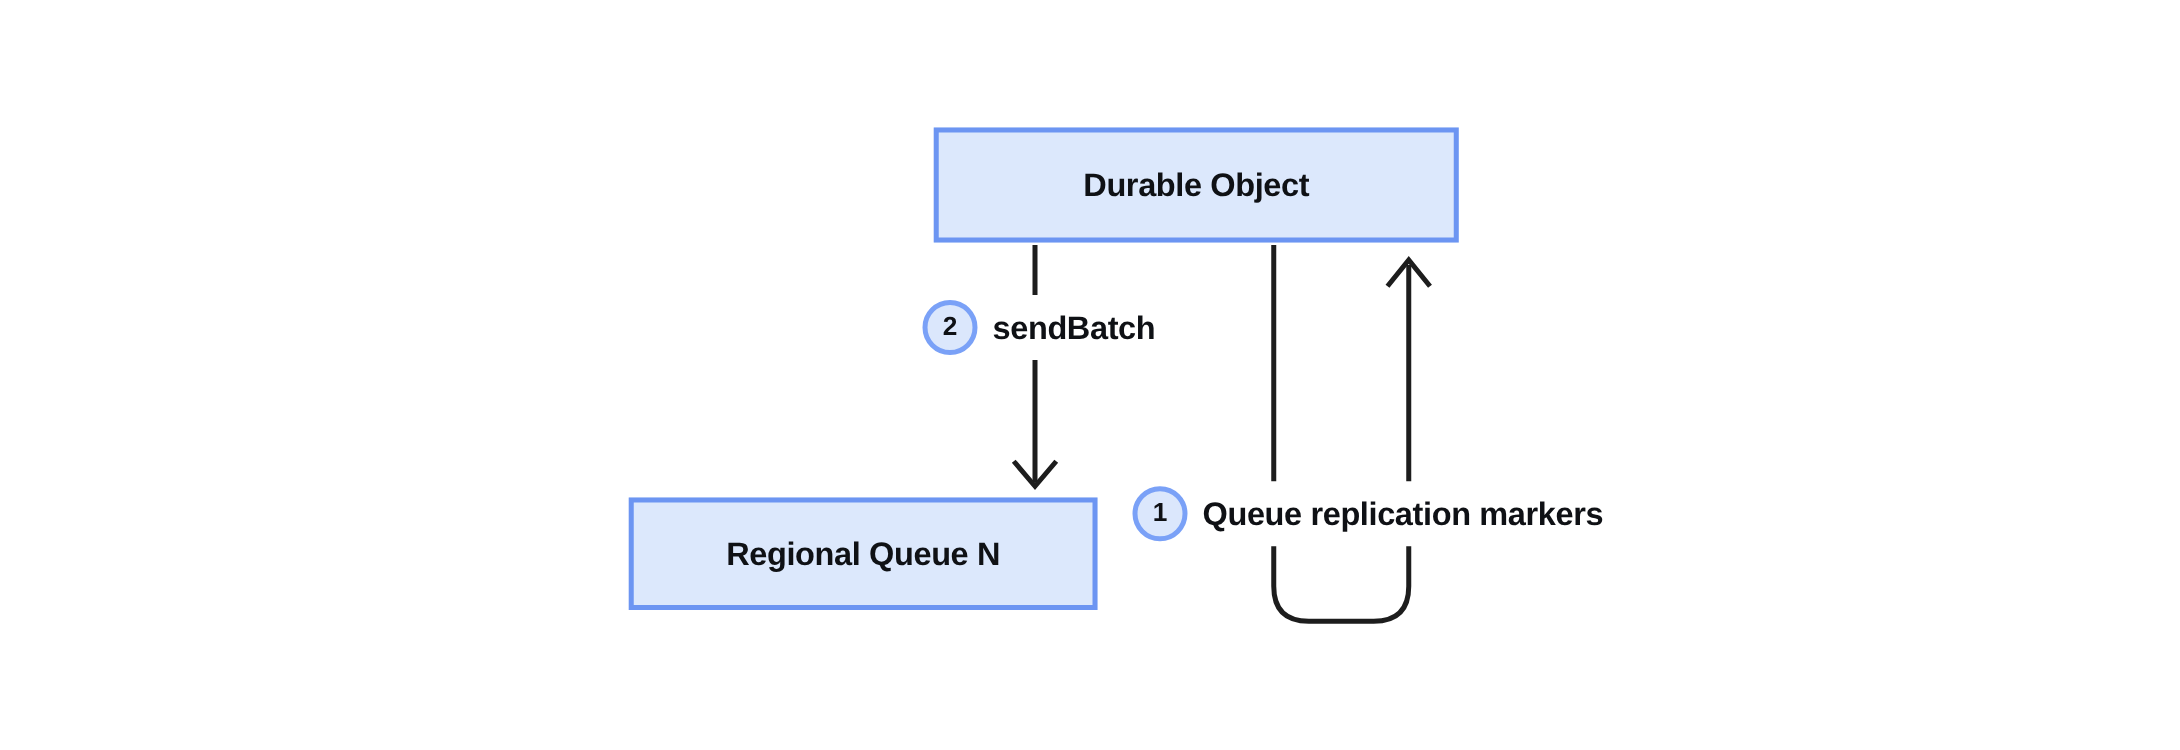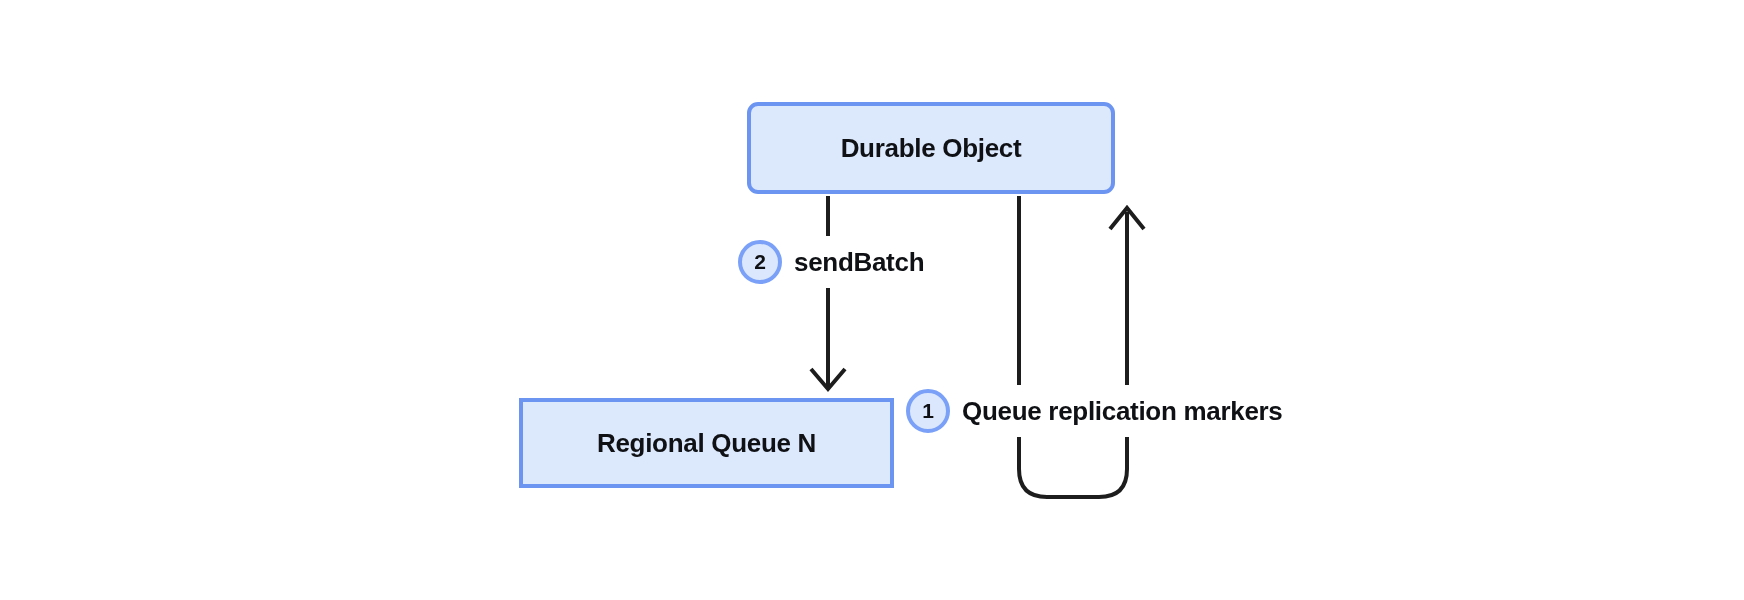--- a/index.html
+++ b/index.html
@@ -22,22 +22,22 @@
   }
   .connectors{position:absolute;left:0;top:0;width:1744px;height:600px;}
   .node{
     position:absolute;
     box-sizing:border-box;
     background:var(--node-fill);
     border:4px solid var(--accent-border);
     display:flex;align-items:center;justify-content:center;
     font-size:26px;font-weight:700;letter-spacing:-0.3px;
   }
-  .node-durable{left:747px;top:102px;width:368px;height:92px;border-radius:11px;}
-  .node-regional{left:503px;top:398px;width:375px;height:90px;margin-left:16px;}
+  .node-durable{left:747px;top:102px;width:420px;height:92px;}
+  .node-regional{left:503px;top:398px;width:375px;height:90px;}
   .edge-label{
     position:absolute;
     display:flex;align-items:center;gap:12px;
     background:var(--bg);
     padding:4px 8px;
     font-size:26px;font-weight:700;letter-spacing:-0.3px;
     white-space:nowrap;
   }
   .edge-label-sendbatch{left:730px;top:236px;}
   .edge-label-list{left:898px;top:385px;}

